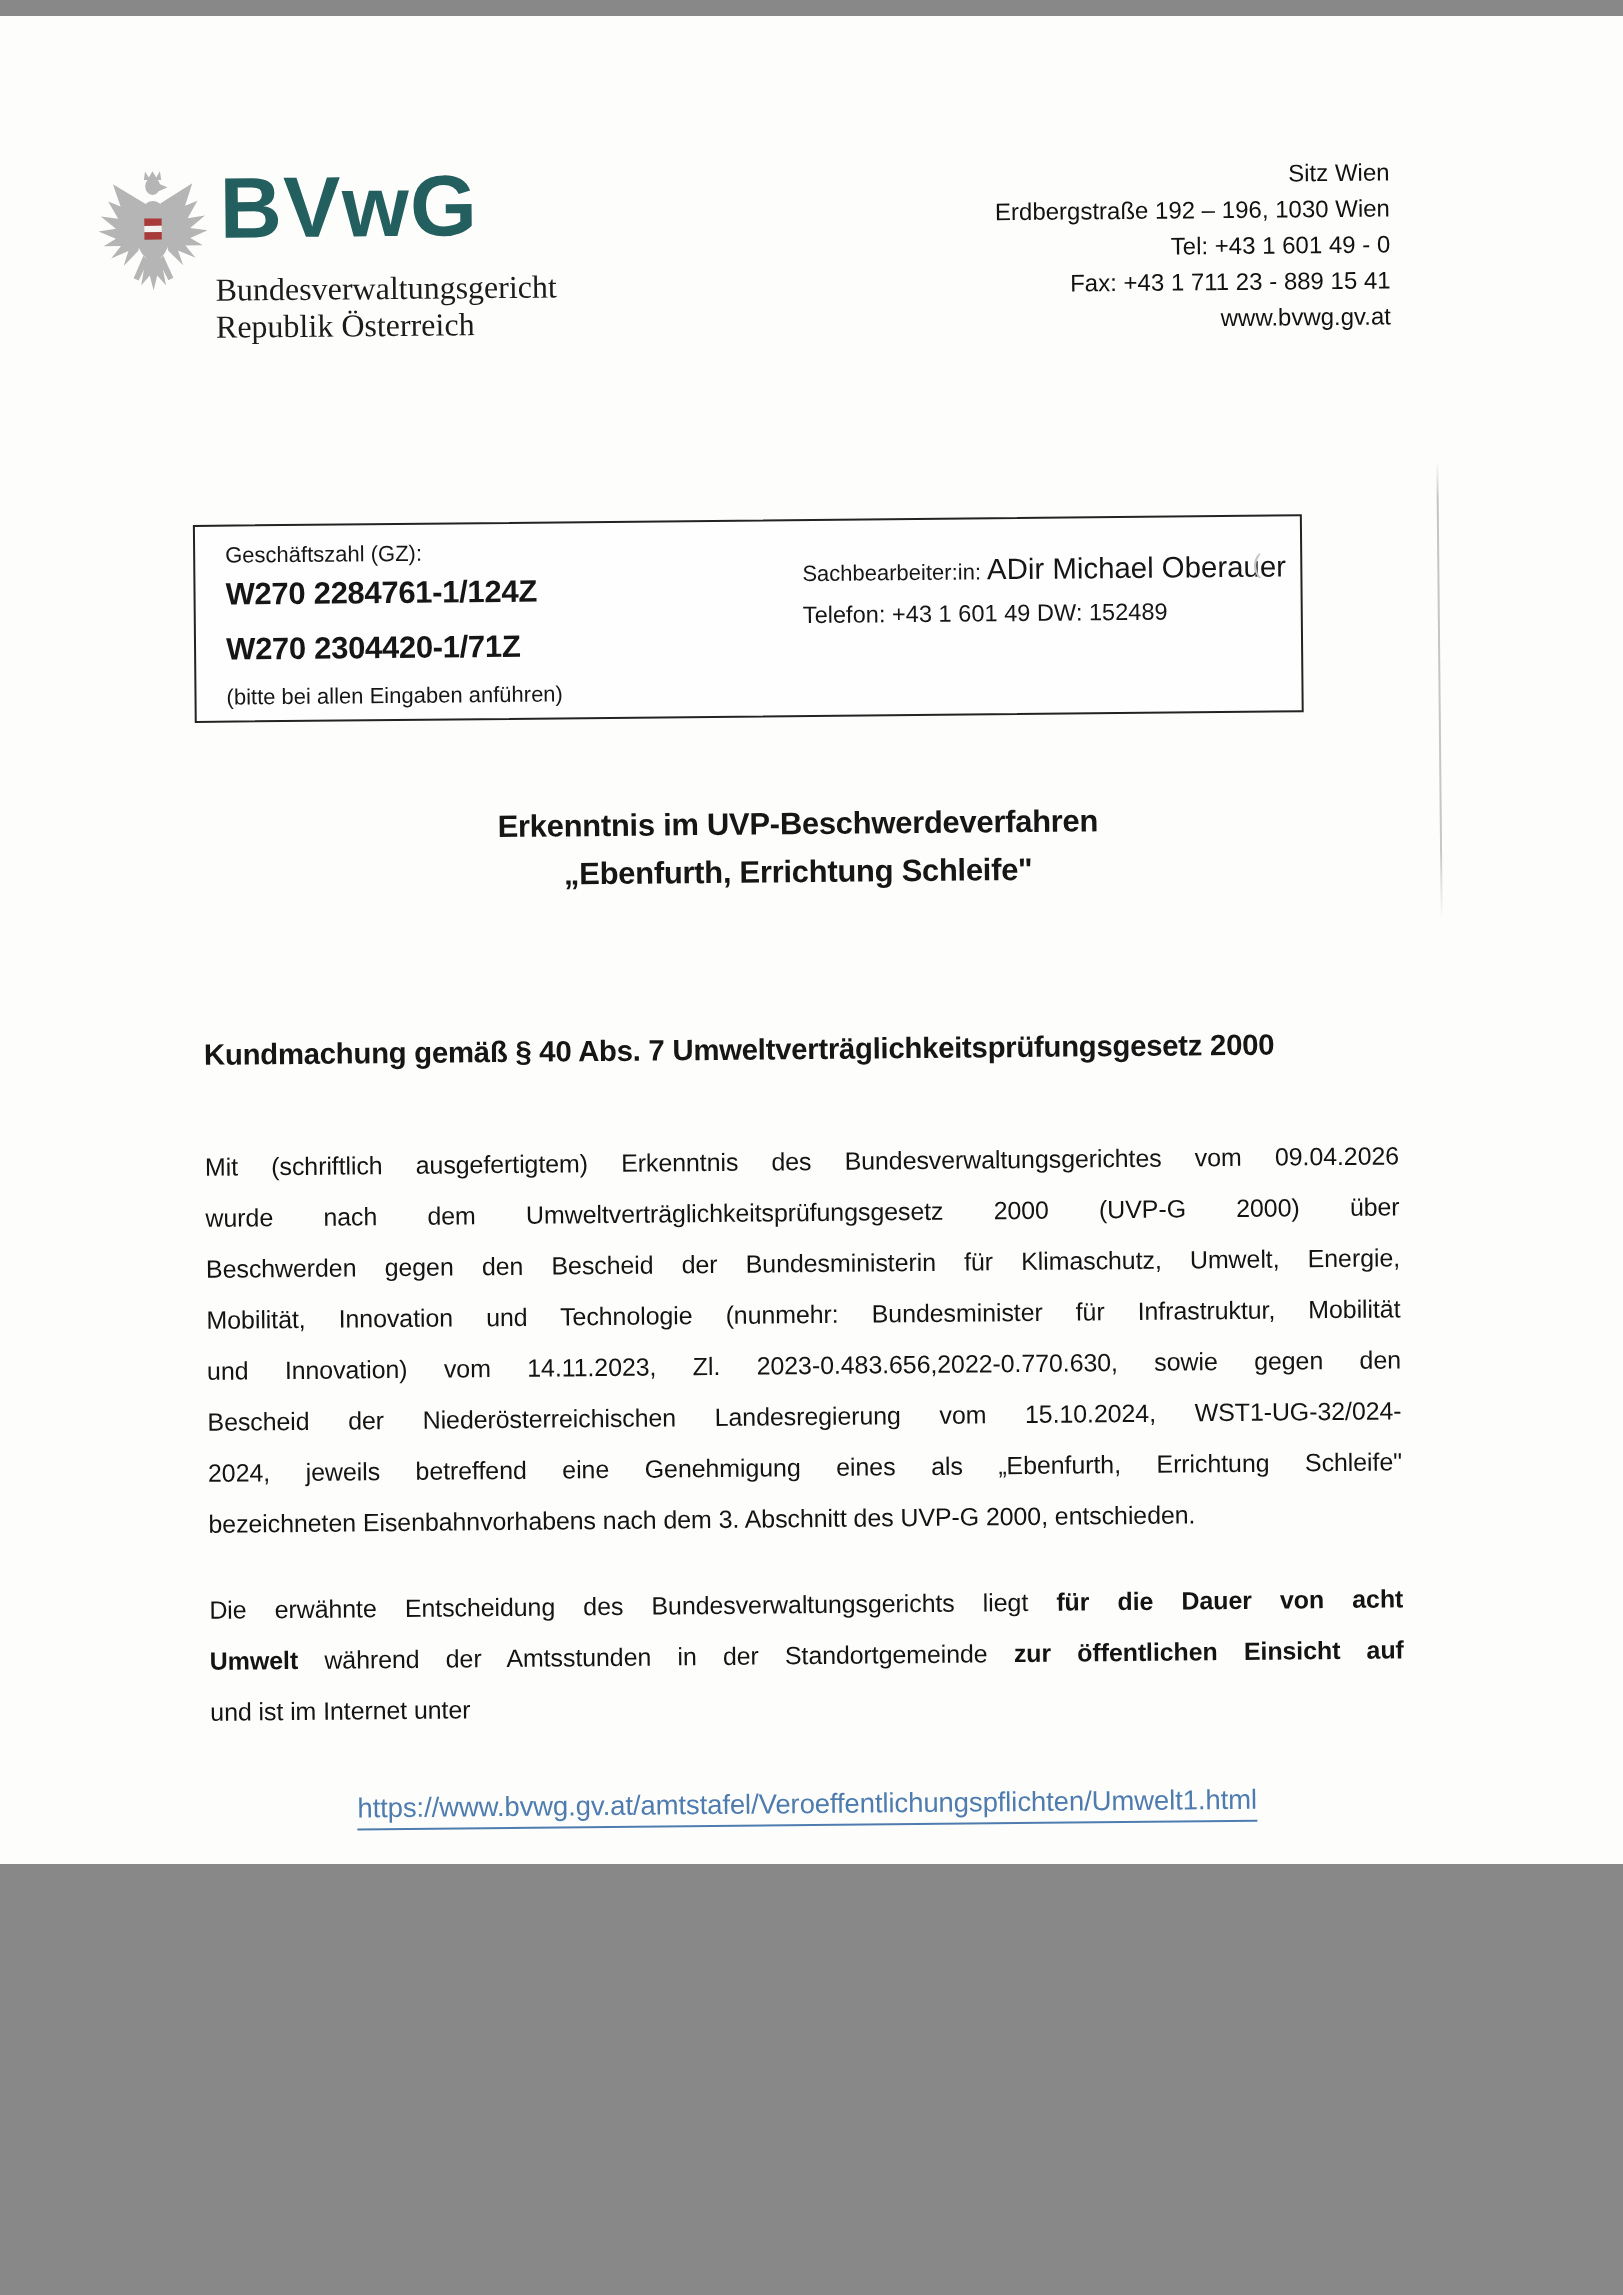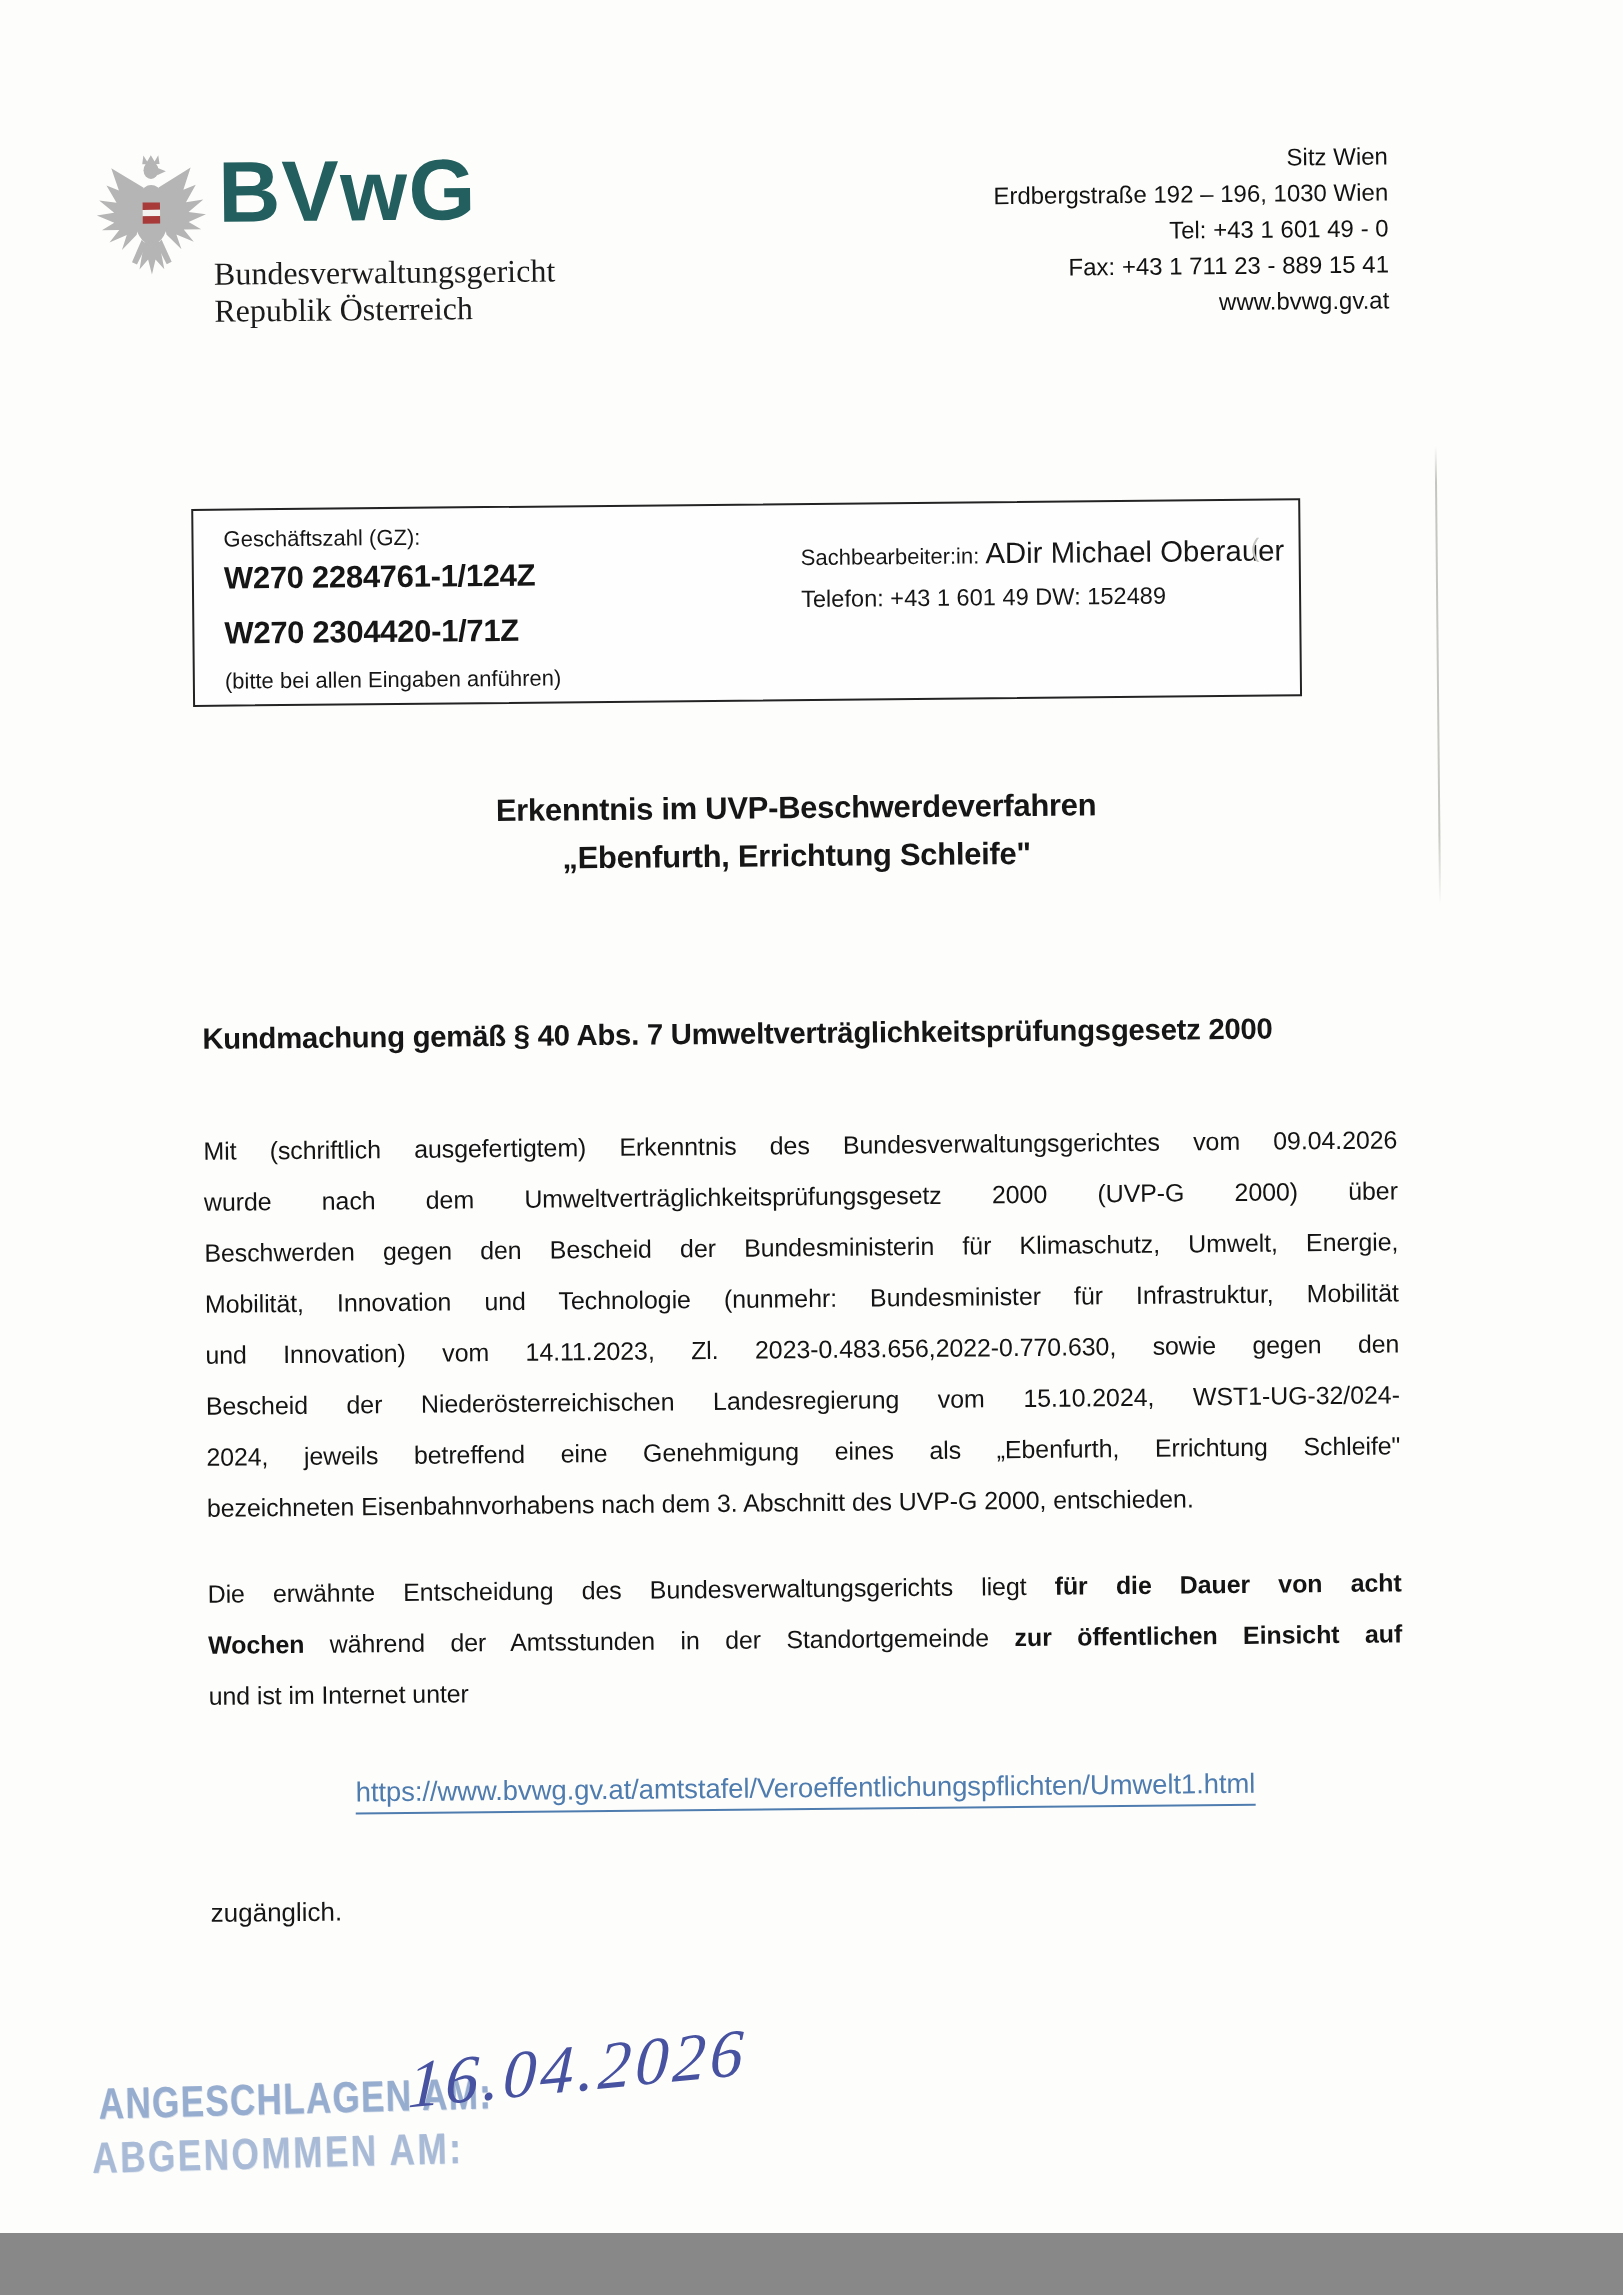--- a/index.html
+++ b/index.html
@@ -1,18 +1,18 @@
 <!DOCTYPE html>
 <html style="font-size:10.5px"><head>
 <meta charset="utf-8">
 <style>
   html,body{margin:0;padding:0;background:#888;}
   .page{
-    position:relative;width:1623px;height:2233px;background:#fdfdfb;overflow:hidden;
-    font-family:"Liberation Sans", sans-serif;color:#161616;margin:0 auto;
+    position:relative;width:1623px;height:1848px;background:#fdfdfb;overflow:hidden;
+    font-family:"Liberation Sans", sans-serif;color:#161616;margin:16px auto;
   }
   .rotwrap{position:absolute;inset:0;transform:rotate(-0.55deg);transform-origin:50% 45%;}
   .abs{position:absolute;}
 
   
   .brand-acronym{left:226px;top:143px;font-size:86px;font-weight:700;letter-spacing:1.3px;color:#235f5e;line-height:1;}
   .org-line1{left:221px;top:250px;font-family:"Liberation Serif",serif;font-size:32px;color:#1c1c1c;}
   .org-line2{left:221px;top:287px;font-family:"Liberation Serif",serif;font-size:32px;color:#1c1c1c;}
   .contact{left:785px;top:144px;width:611px;text-align:right;font-size:24px;line-height:36px;color:#121212;}
 
@@ -131,21 +131,21 @@
       <div class="bline">Beschwerden gegen den Bescheid der Bundesministerin für Klimaschutz, Umwelt, Energie,</div>
       <div class="bline">Mobilität, Innovation und Technologie (nunmehr: Bundesminister für Infrastruktur, Mobilität</div>
       <div class="bline">und Innovation) vom 14.11.2023, Zl. 2023-0.483.656,2022-0.770.630, sowie gegen den</div>
       <div class="bline">Bescheid der Niederösterreichischen Landesregierung vom 15.10.2024, WST1-UG-32/024-</div>
       <div class="bline">2024, jeweils betreffend eine Genehmigung eines als „Ebenfurth, Errichtung Schleife"</div>
       <div class="bline last">bezeichneten Eisenbahnvorhabens nach dem 3. Abschnitt des UVP-G 2000, entschieden.</div>
     </div>
 
     <div class="abs para para2">
       <div class="bline"><span>Die erwähnte Entscheidung des Bundesverwaltungsgerichts liegt </span><span class="b">für die Dauer von acht</span></div>
-      <div class="bline"><span class="b">Wochen</span><span> während der Amtsstunden in der Standortgemeinde </span><span class="b">zur öffentlichen Einsicht auf</span></div>
+      <div class="bline"><span class="b">Umwelt</span><span> während der Amtsstunden in der Standortgemeinde </span><span class="b">zur öffentlichen Einsicht auf</span></div>
       <div class="bline last">und ist im Internet unter</div>
     </div>
 
     <div class="abs link-row">
       <a href="#" title="https://www.bvwg.gv.at/amtstafel/Veroeffentlichungspflichten/Umwelt1.html">https://www.bvwg.gv.at/amtstafel/Veroeffentlichungspflichten/Umwelt1.html</a>
     </div>
 
     <div class="abs closing">zugänglich.</div>
 
     <div class="abs stamp stamp1">ANGESCHLAGEN AM:</div>

